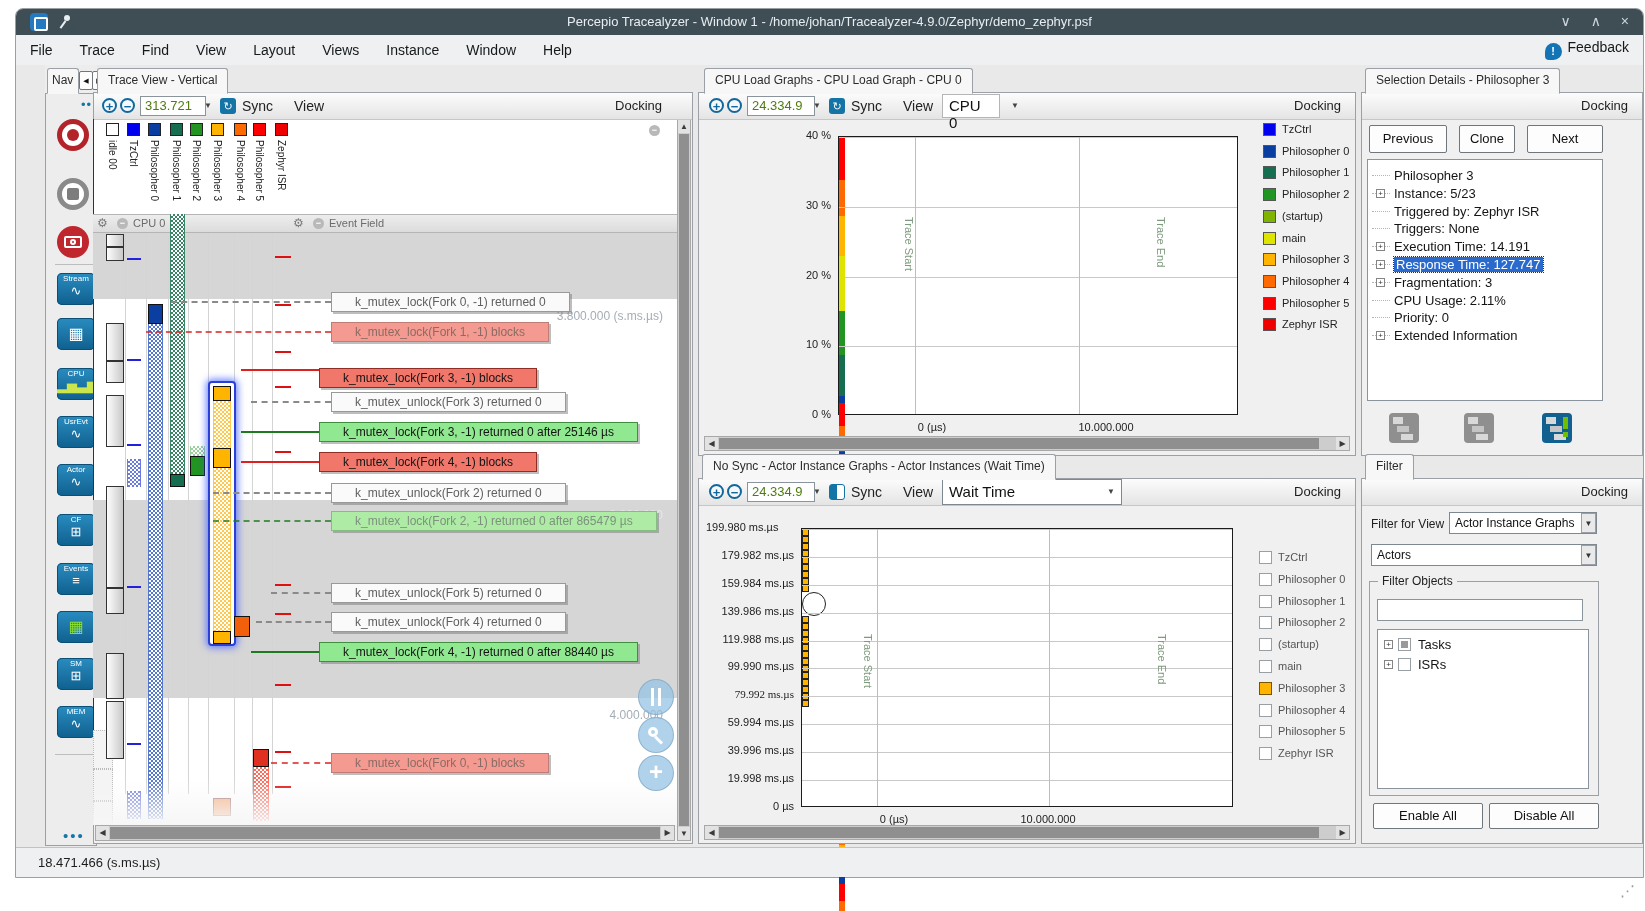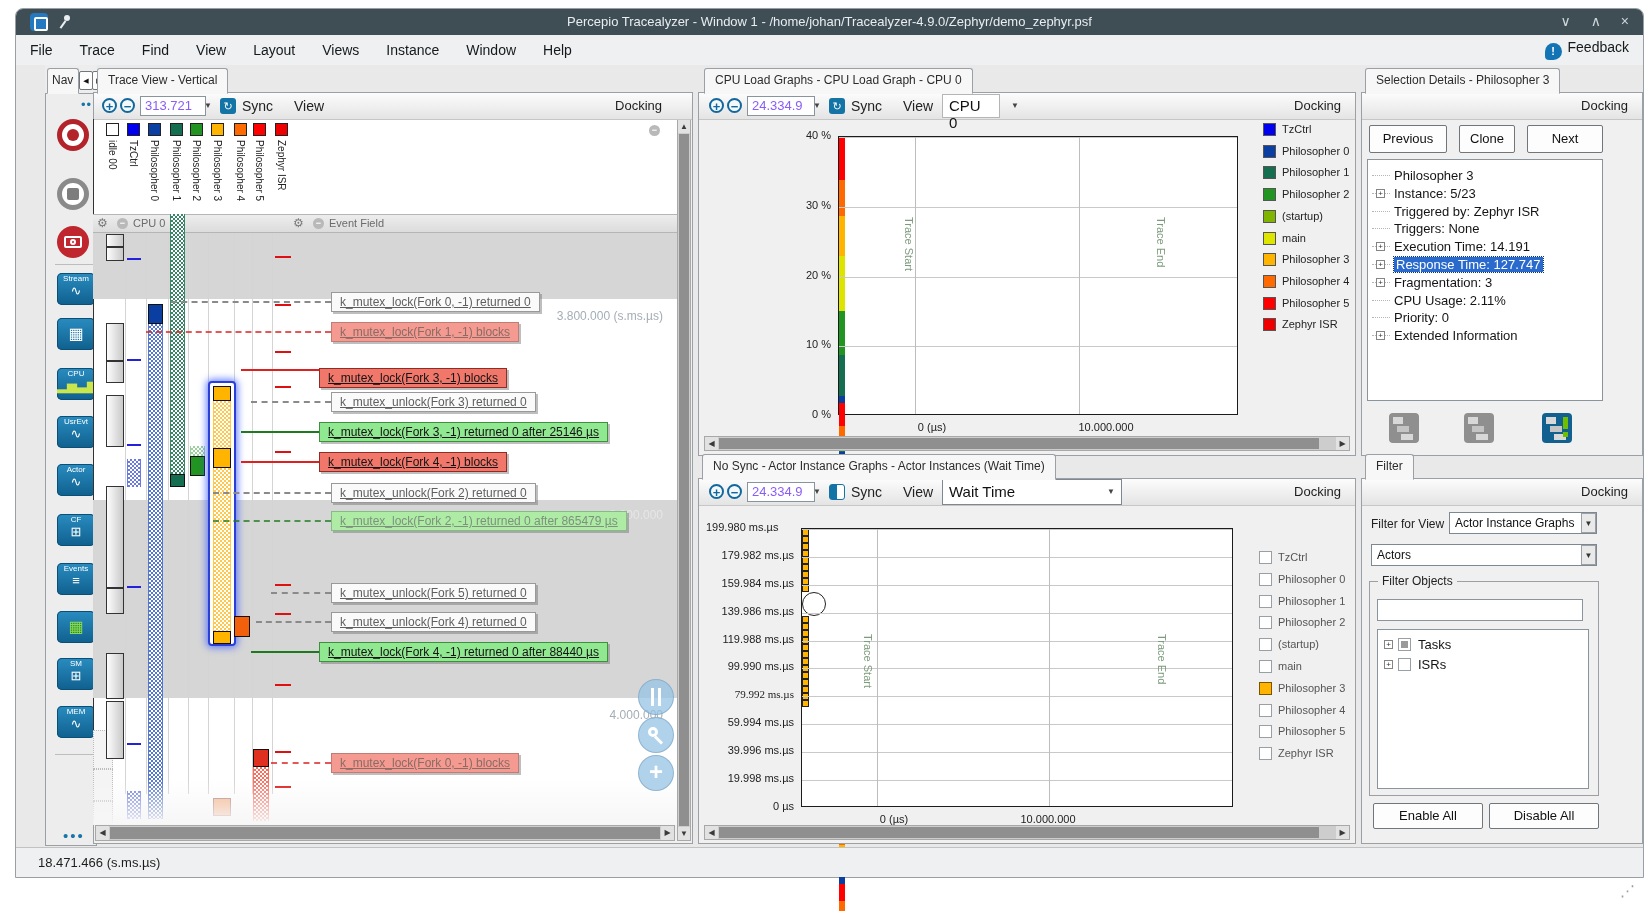--- a/index.html
+++ b/index.html
@@ -20,21 +20,21 @@
   #menu-items{position:absolute;left:14px;top:0;height:30px;display:flex;gap:27px;align-items:center;font-size:14px;color:#15191c;}
   #feedback{position:absolute;right:14px;top:4px;height:22px;font-size:14px;color:#15191c;}
   #feedback .bub{display:inline-block;width:17px;height:17px;background:#1374b5;border-radius:50% 50% 50% 4px;color:#fff;font-size:11px;font-weight:bold;text-align:center;line-height:17px;vertical-align:-3px;margin-right:6px;}
   
   .panel{position:absolute;}
   .frame{position:absolute;left:0;right:0;bottom:0;border:1px solid #9aa0a5;background:#f0f0f0;box-sizing:border-box;}
   .tab{position:absolute;top:3px;height:24px;background:#f7f7f7;border:1px solid #9aa0a5;border-bottom:1px solid #f7f7f7;border-radius:3px 3px 0 0;font-size:12px;line-height:23px;padding:0 10px;color:#2c2c2c;white-space:nowrap;z-index:3;}
   .tbar{position:absolute;left:1px;right:1px;height:26px;background:linear-gradient(#fcfcfc,#e4e4e4);border-bottom:1px solid #c6c6c6;z-index:2;}
   .dock{position:absolute;top:5px;font-size:13px;color:#1d1d1d;}
   .zbtn{position:absolute;top:5px;width:15px;height:15px;border:2px solid #11689c;border-radius:50%;color:#11689c;font:bold 13px/13px "Liberation Sans",sans-serif;text-align:center;background:#f4f8fb;box-sizing:border-box;}
-  .inputbox{position:absolute;top:3px;height:18px;background:#fff;border:1px solid #8a949c;font-size:13px;line-height:18px;padding:0 4px;color:#8b5cf6;}
+  .inputbox{position:absolute;top:3px;height:18px;background:#fff;border:1px solid #8a949c;font-size:13px;line-height:18px;padding:0 4px;color:#4d7c0f;}
   .caret{position:absolute;top:8px;font-size:8px;color:#444;}
   .syncic{position:absolute;top:5px;width:16px;height:16px;background:#1374a5;border-radius:3px;color:#fff;font-size:11px;line-height:16px;text-align:center;}
   .tlabel{position:absolute;top:5px;font-size:14px;color:#222;}
   .ddbox{position:absolute;background:#fff;border:1px solid #7d8890;font-size:13px;color:#111;box-sizing:border-box;}
   .ddarrow{position:absolute;background:#e9e9e9;border:1px solid #9aa0a5;text-align:center;color:#333;box-sizing:border-box;}
   .btn{position:absolute;background:#fdfdfd;border:1px solid #6f767c;border-radius:2px;font-size:13px;color:#111;text-align:center;}
   .sbh{position:absolute;height:15px;background:#cdcdcd;border:1px solid #a8a8a8;box-sizing:border-box;}
   .sbthumb{position:absolute;background:#8f8f8f;}
   .sbarrow{position:absolute;background:#e2e2e2;color:#3a3a3a;text-align:center;}
   .plot{position:absolute;background:#fff;border:1px solid #1c1c1c;box-sizing:border-box;}
@@ -51,21 +51,21 @@
   .band{position:absolute;left:0;width:584px;}
   .colline{position:absolute;width:1px;background:#d4d4d4;}
   .vlabel{position:absolute;writing-mode:vertical-rl;font-size:10px;color:#222;white-space:nowrap;}
   .swatch{position:absolute;top:4px;width:13px;height:13px;border:1px solid #222;box-sizing:border-box;}
   .subhdr{position:absolute;left:0;width:584px;top:95px;height:17px;background:linear-gradient(#ededed,#dcdcdc);border-top:1px solid #b5b5b5;border-bottom:1px solid #b5b5b5;font-size:11px;color:#6b6b6b;}
   .gear{position:absolute;top:1px;font-size:12px;color:#7a7a7a;}
   .mincirc{position:absolute;width:11px;height:11px;border-radius:50%;background:#b9b9b9;color:#fff;font:bold 9px/11px "Liberation Sans",sans-serif;text-align:center;}
   .hatch{position:absolute;background-size:4px 4px;box-sizing:border-box;}
   .solidbox{position:absolute;border:1px solid #111;box-sizing:border-box;}
   .tick{position:absolute;height:2px;}
-  .evt{position:absolute;font-size:12px;line-height:16px;padding:1px 8px;border:1px solid #777;box-shadow:2px 2px 0 rgba(110,110,110,.45);white-space:nowrap;transform:translateY(-50%);z-index:5;text-decoration:underline;}
+  .evt{position:absolute;font-size:12px;line-height:16px;padding:1px 23px;border:1px solid #777;box-shadow:2px 2px 0 rgba(110,110,110,.45);white-space:nowrap;transform:translateY(-50%);z-index:5;}
   .evt-plain{background:#fafafa;border-color:#999;color:#5f5f5f;}
   .evt-block{background:#f2776b;border-color:#8f2d25;color:#141414;}
   .evt-block.dim{background:#f59a90;border-color:#c07d75;color:#8a6b66;}
   .evt-success{background:#90e890;border-color:#3f8f3f;color:#141414;}
   .evt-success.dim{background:#aeeca6;border-color:#86bb86;color:#7d917d;}
   .conn{position:absolute;z-index:4;}
   .tstamp{position:absolute;right:14px;font-size:12px;text-align:right;z-index:2;}
   .fab{position:absolute;width:34px;height:34px;border-radius:50%;background:rgba(150,195,228,.75);border:1px solid rgba(120,160,190,.6);color:#fff;text-align:center;z-index:6;}
   
   .treeitem{position:absolute;left:6px;font-size:13px;color:#141414;white-space:nowrap;}

